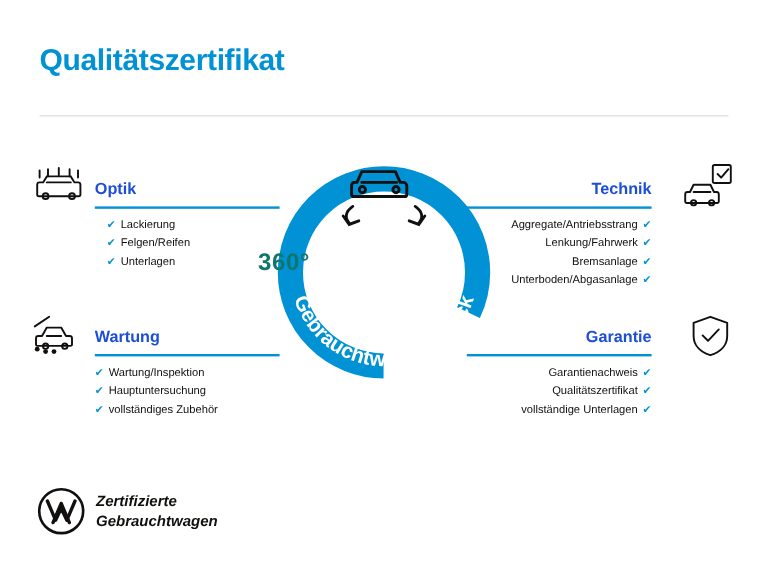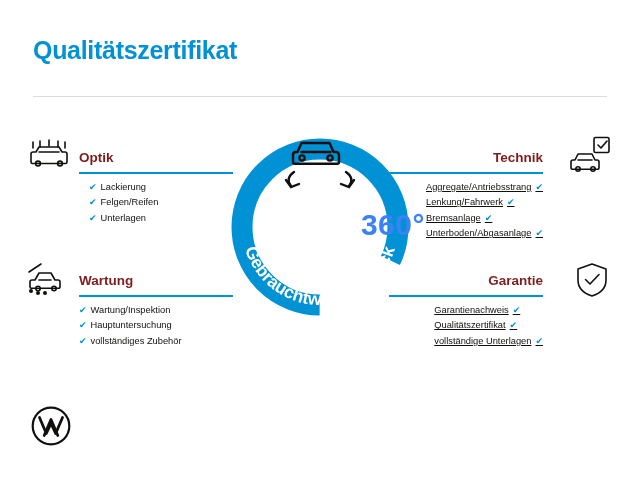--- a/index.html
+++ b/index.html
@@ -38,21 +38,21 @@
     width: 574px;
     height: 1px;
     background: #d9dde0;
   }
 
   
   .sec-head {
     position: absolute;
     font-size: 13.5px;
     font-weight: bold;
-    color: #7f1d1d;
+    color: #1d4ed8;
   }
   .sec-rule {
     position: absolute;
     height: 2px;
     background: #0092d4;
   }
 
   
   .list {
     position: absolute;
@@ -63,21 +63,21 @@
   .list .row {
     white-space: nowrap;
     height: 15.4px;
   }
   .list.left .row .chk {
     color: #0092d4;
     font-size: 9px;
     margin-right: 4px;
   }
   .list.right {
-    text-decoration: underline;
+    text-align: right;
   }
   .list.right .row .chk {
     color: #0092d4;
     font-size: 9px;
     margin-left: 4px;
   }
 
   
   .icon-box {
     position: absolute;
@@ -89,24 +89,24 @@
     left: 215px;
     top: 122px;
     width: 210px;
     height: 210px;
   }
   .deg {
     position: absolute;
     left: 0;
     top: 86px;
     width: 210px;
-    text-align: right;
-    font-size: 30px;
-    font-weight: bold;
-    color: #3b82f6;
+    text-align: left;
+    font-size: 20px;
+    font-weight: bold;
+    color: #0f766e;
     letter-spacing: 0.5px;
   }
 
   
   .vw-logo {
     position: absolute;
     left: 31px;
     top: 406px;
   }
   .vw-text {
@@ -236,14 +236,18 @@
     <div class="deg">360°</div>
   </div>
 
   <div class="vw-logo">
     <svg width="40" height="40" viewBox="0 0 40 40">
       <circle cx="20" cy="20" r="18.3" fill="none" stroke="#12100e" stroke-width="2.2"></circle>
       <path d="M8.5 11.5 L15.3 27.5 L20 17.5 L24.7 27.5 L31.5 11.5" fill="none" stroke="#12100e" stroke-width="2.8" stroke-linejoin="round" stroke-linecap="round"></path>
       <path d="M13.2 29.5 L20 13.5 L26.8 29.5" fill="none" stroke="#12100e" stroke-width="2.8" stroke-linejoin="round" stroke-linecap="round"></path>
     </svg>
   </div>
+  <div class="vw-text">
+    <span>Zertifizierte</span>
+    <span>Gebrauchtwagen</span>
+  </div>
 
 </div>
 
 </body></html>

